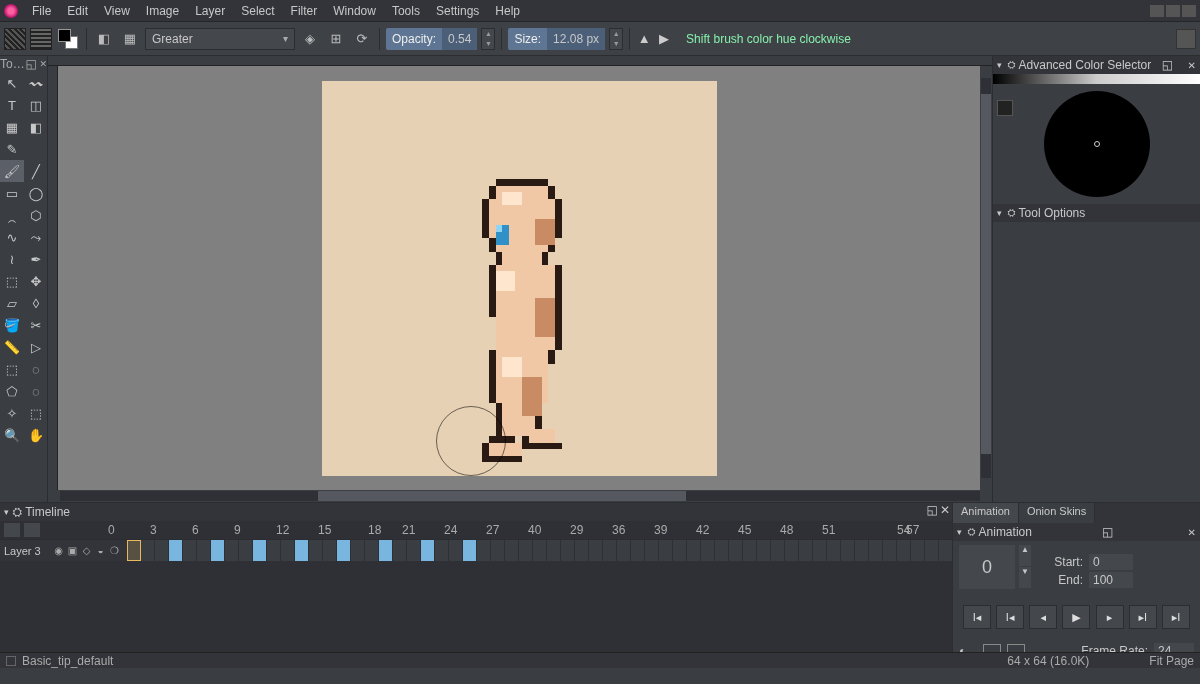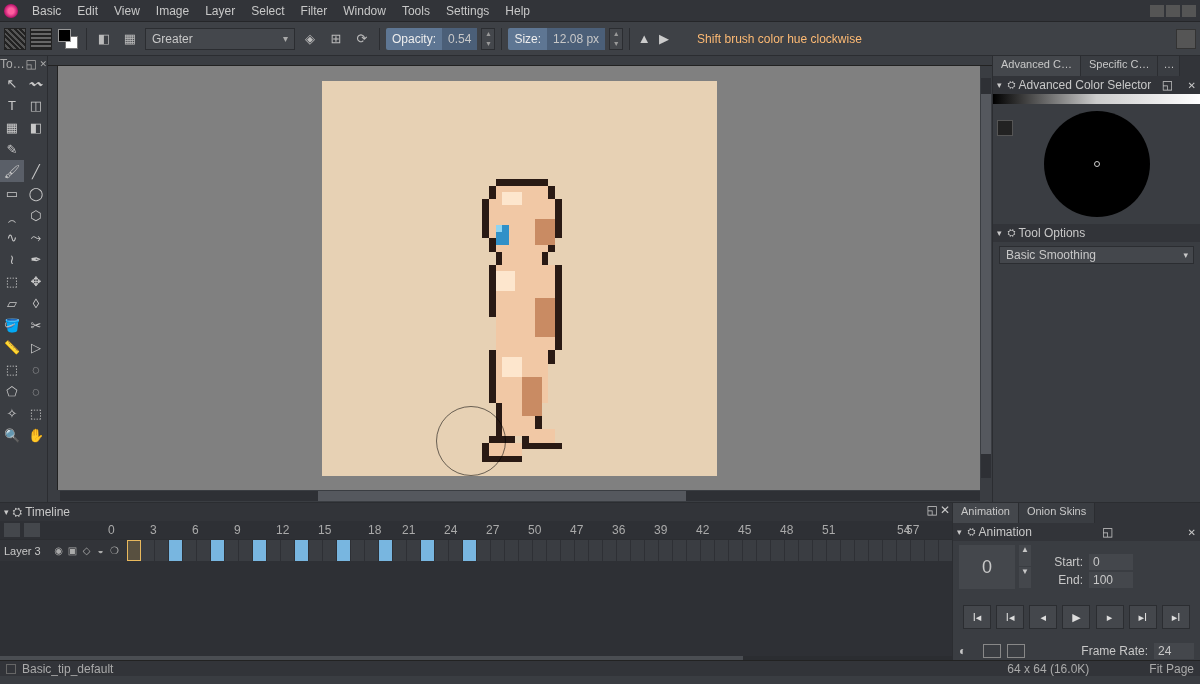--- a/index.html
+++ b/index.html
@@ -21,21 +21,21 @@
 .tb-fgbg .bg { position: absolute; bottom: 2px; right: 2px; width: 13px; height: 13px; background: #fff; border: 1px solid #777; }
 .tb-sep { width: 1px; height: 22px; background: #2b2d31; margin: 0 2px; }
 .tb-btn { width: 22px; height: 22px; display: flex; align-items: center; justify-content: center; border-radius: 2px; color: #bbb; cursor: pointer; }
 .tb-dropdown { height: 22px; background: #44474c; border: 1px solid #2b2d31; display: flex; align-items: center; padding: 8px 6px; min-width: 150px; position: relative; }
 .tb-dropdown::after { content: "▾"; position: absolute; right: 6px; font-size: 10px; color: #aaa; }
 .tb-field { display: flex; align-items: center; background: #5e7693; height: 22px; border-radius: 2px; }
 .tb-field .lbl { padding: 0 6px; color: #eee; }
 .tb-field .val { background: #4b5f78; padding: 0 6px; height: 100%; display: flex; align-items: center; }
 .tb-spin { width: 14px; height: 22px; background: #44474c; border: 1px solid #2b2d31; display: flex; flex-direction: column; }
 .tb-spin span { flex: 1; text-align: center; font-size: 7px; line-height: 10px; color: #999; cursor: pointer; }
-.tb-hint { margin-left: 21px; color: #fdba74; }
+.tb-hint { margin-left: 10px; color: #86efac; }
 .tb-mirror { width: 16px; height: 20px; color: #ccc; display: flex; align-items: center; justify-content: center; }
 .tb-end { margin-left: auto; width: 20px; height: 20px; background: #555; border: 1px solid #333; }
 
 
 .main { display: flex; height: 446px; }
 .toolbox { width: 48px; background: #3a3d42; border-right: 1px solid #2b2d31; position: relative; }
 .toolbox-header { height: 16px; font-size: 10px; padding: 1px 0; color: #aaa; display: flex; align-items: center; }
 .toolbox-header .close { margin-left: auto; font-size: 9px; }
 .tool-grid { display: grid; grid-template-columns: 24px 24px; }
 .tool-cell { width: 24px; height: 22px; display: flex; align-items: center; justify-content: center; color: #c8c8c8; cursor: pointer; }
@@ -112,36 +112,36 @@
 .ani-se-row .lbl { width: 42px; text-align: right; margin-right: 6px; }
 .ani-se-row .val { width: 44px; background: #44474c; padding: 1px 4px; }
 .ani-transport { display: flex; justify-content: space-between; padding: 10px 4px; }
 .ani-transport button { width: 28px; height: 24px; background: #44474c; border: 1px solid #2b2d31; color: #ddd; cursor: pointer; font-size: 11px; }
 .ani-bot { display: flex; align-items: center; height: 24px; }
 .ani-bot-icons { display: flex; gap: 6px; }
 .ani-bot-icons span { width: 18px; height: 14px; border: 1px solid #888; }
 .ani-bot .lbl { margin-left: auto; margin-right: 6px; }
 .ani-bot .val { width: 40px; background: #44474c; padding: 1px 4px; }
 
-.statusbar { position: absolute; bottom: 8px; left: 0; right: 0; height: 16px; background: #323439; display: flex; align-items: center; padding: 0 6px; font-size: 11px; color: #aaa; border-top: 1px solid #222; }
+.statusbar { position: absolute; bottom: 16px; left: 0; right: 0; height: 16px; background: #323439; display: flex; align-items: center; padding: 0 6px; font-size: 11px; color: #aaa; border-top: 1px solid #222; }
 .statusbar .s1 { width: 10px; height: 10px; border: 1px solid #666; margin-right: 6px; }
 .statusbar .sp { flex: 1; }
 
 
 .g { font-size: 13px; line-height: 1; }
 
 .float-btns { position: absolute; top: 0; right: 2px; font-size: 10px; display: flex; gap: 2px; }
 .float-btns span { cursor: pointer; }
 </style>
 </head>
 <body>
 
 <div class="menubar">
   <span class="app-icon"></span>
-  <span class="menu-item">Basic</span>
+  <span class="menu-item">File</span>
   <span class="menu-item">Edit</span>
   <span class="menu-item">View</span>
   <span class="menu-item">Image</span>
   <span class="menu-item">Layer</span>
   <span class="menu-item">Select</span>
   <span class="menu-item">Filter</span>
   <span class="menu-item">Window</span>
   <span class="menu-item">Tools</span>
   <span class="menu-item">Settings</span>
   <span class="menu-item">Help</span>
@@ -307,48 +307,40 @@
       </div>
     </div>
     <div class="scroll-h">
       <div class="track">
           <div class="thumb"></div>
         </div>
     </div>
   </div>
 
   <div class="right-panel">
-    <div class="tabs">
-      <span class="tab sel">Advanced C…</span>
-      <span class="tab">Specific C…</span>
-      <span class="tab min">…</span>
-    </div>
     <div class="docker-header">
       <span class="lock">⛭</span>
       <span>Advanced Color Selector</span>
       <span style="margin-left:auto;margin-right:4px;">◱</span>
       <span class="x">✕</span>
     </div>
     <div class="color-picker">
       <div class="color-strip"></div>
       <div class="color-body">
         <span class="color-sw"></span>
         <div class="color-circle">
           <span class="color-dot"></span>
         </div>
       </div>
     </div>
     <div class="docker-header">
       <span class="lock">⛭</span>
       <span>Tool Options</span>
     </div>
     <div class="tool-opts">
-      <div class="opt-drop">
-        <span>Basic Smoothing</span>
-      </div>
     </div>
   </div>
 </div>
 
 <div class="bottom">
   <div class="timeline">
     <div class="float-btns">
       <span>◱</span>
       <span>✕</span>
     </div>
@@ -365,22 +357,22 @@
           <span class="tl-tick" style="left: 0px;">0</span>
           <span class="tl-tick" style="left: 42px;">3</span>
           <span class="tl-tick" style="left: 84px;">6</span>
           <span class="tl-tick" style="left: 126px;">9</span>
           <span class="tl-tick" style="left: 168px;">12</span>
           <span class="tl-tick" style="left: 210px;">15</span>
           <span class="tl-tick" style="left: 260px;">18</span>
           <span class="tl-tick" style="left: 294px;">21</span>
           <span class="tl-tick" style="left: 336px;">24</span>
           <span class="tl-tick" style="left: 378px;">27</span>
-          <span class="tl-tick" style="left: 420px;">50</span>
-          <span class="tl-tick" style="left: 462px;">47</span>
+          <span class="tl-tick" style="left: 420px;">40</span>
+          <span class="tl-tick" style="left: 462px;">29</span>
           <span class="tl-tick" style="left: 504px;">36</span>
           <span class="tl-tick" style="left: 546px;">39</span>
           <span class="tl-tick" style="left: 588px;">42</span>
           <span class="tl-tick" style="left: 630px;">45</span>
           <span class="tl-tick" style="left: 672px;">48</span>
           <span class="tl-tick" style="left: 714px;">51</span>
           <span class="tl-tick" style="left: 789px;">54</span>
           <span class="tl-tick" style="left: 798px;">57</span>
         </div>
     </div>

